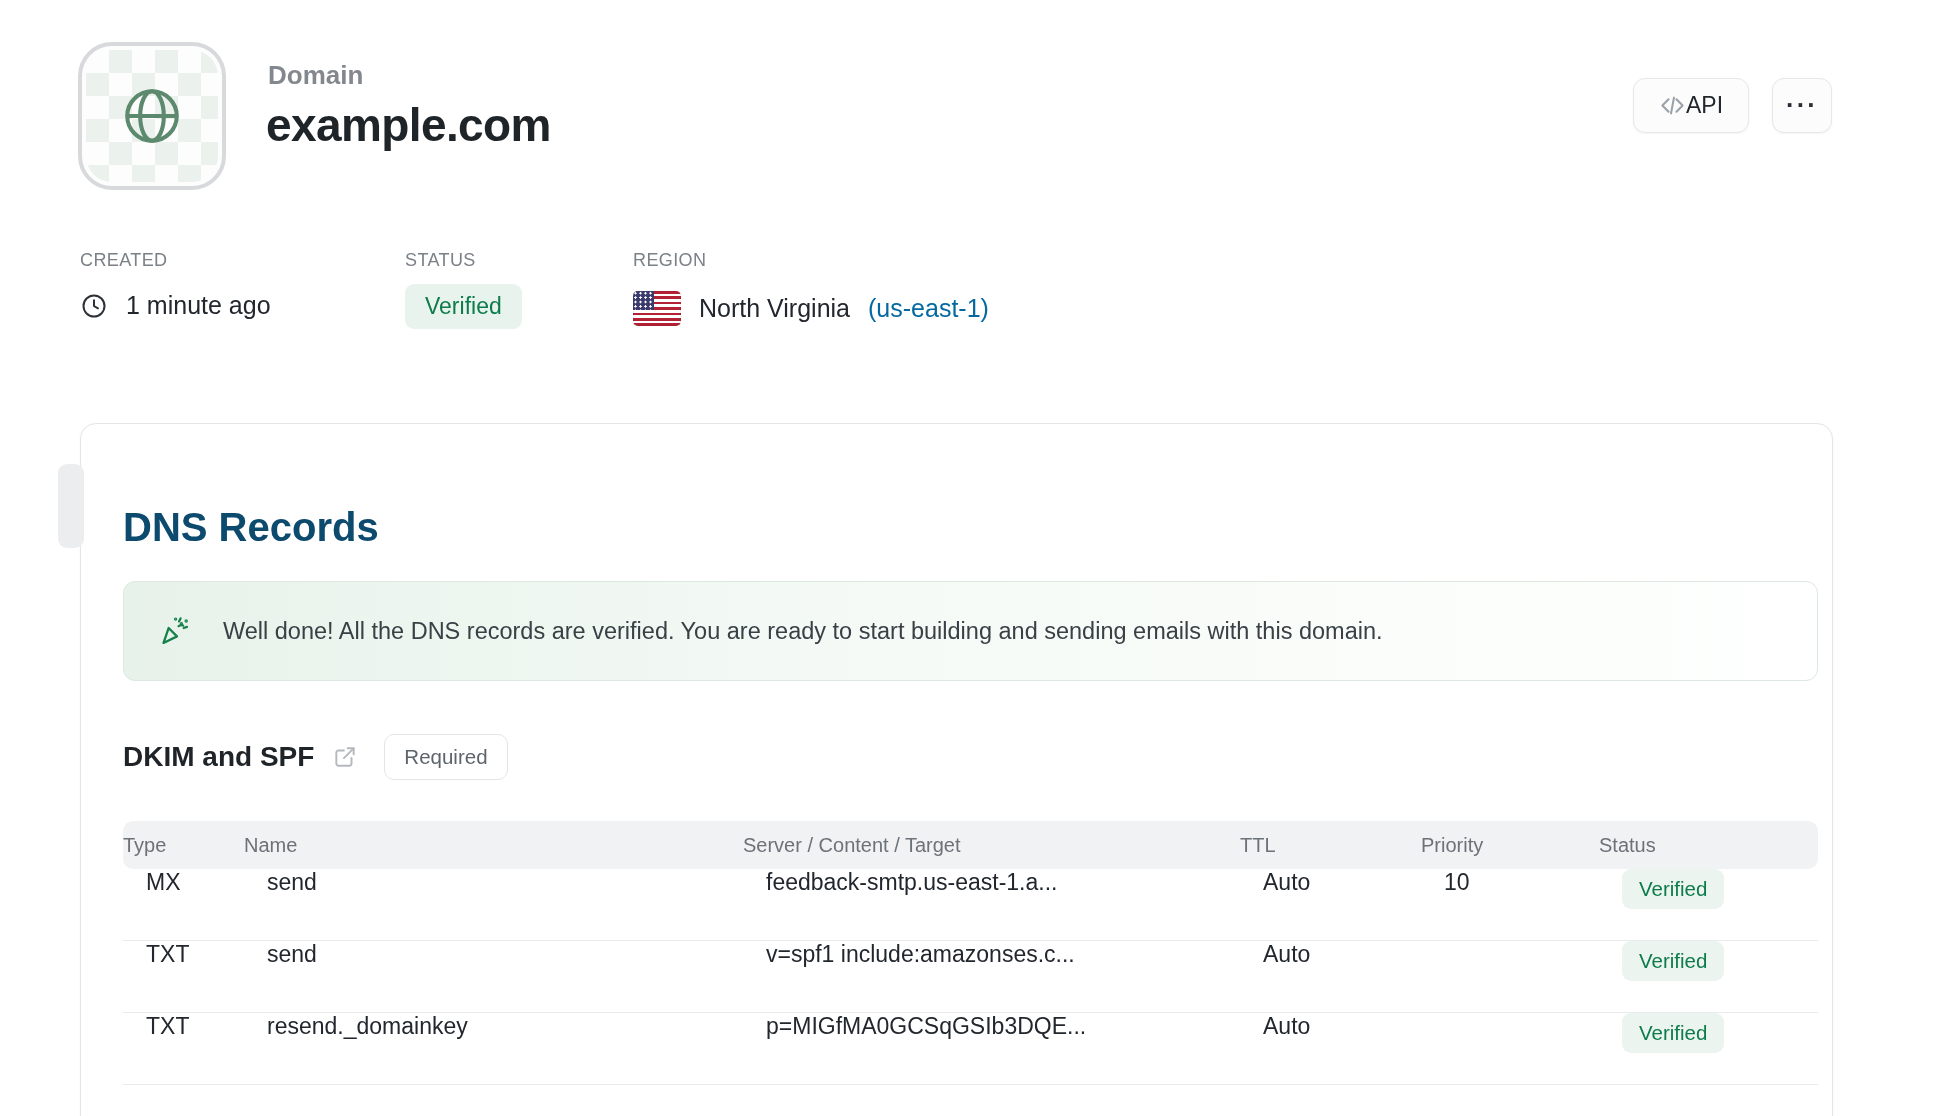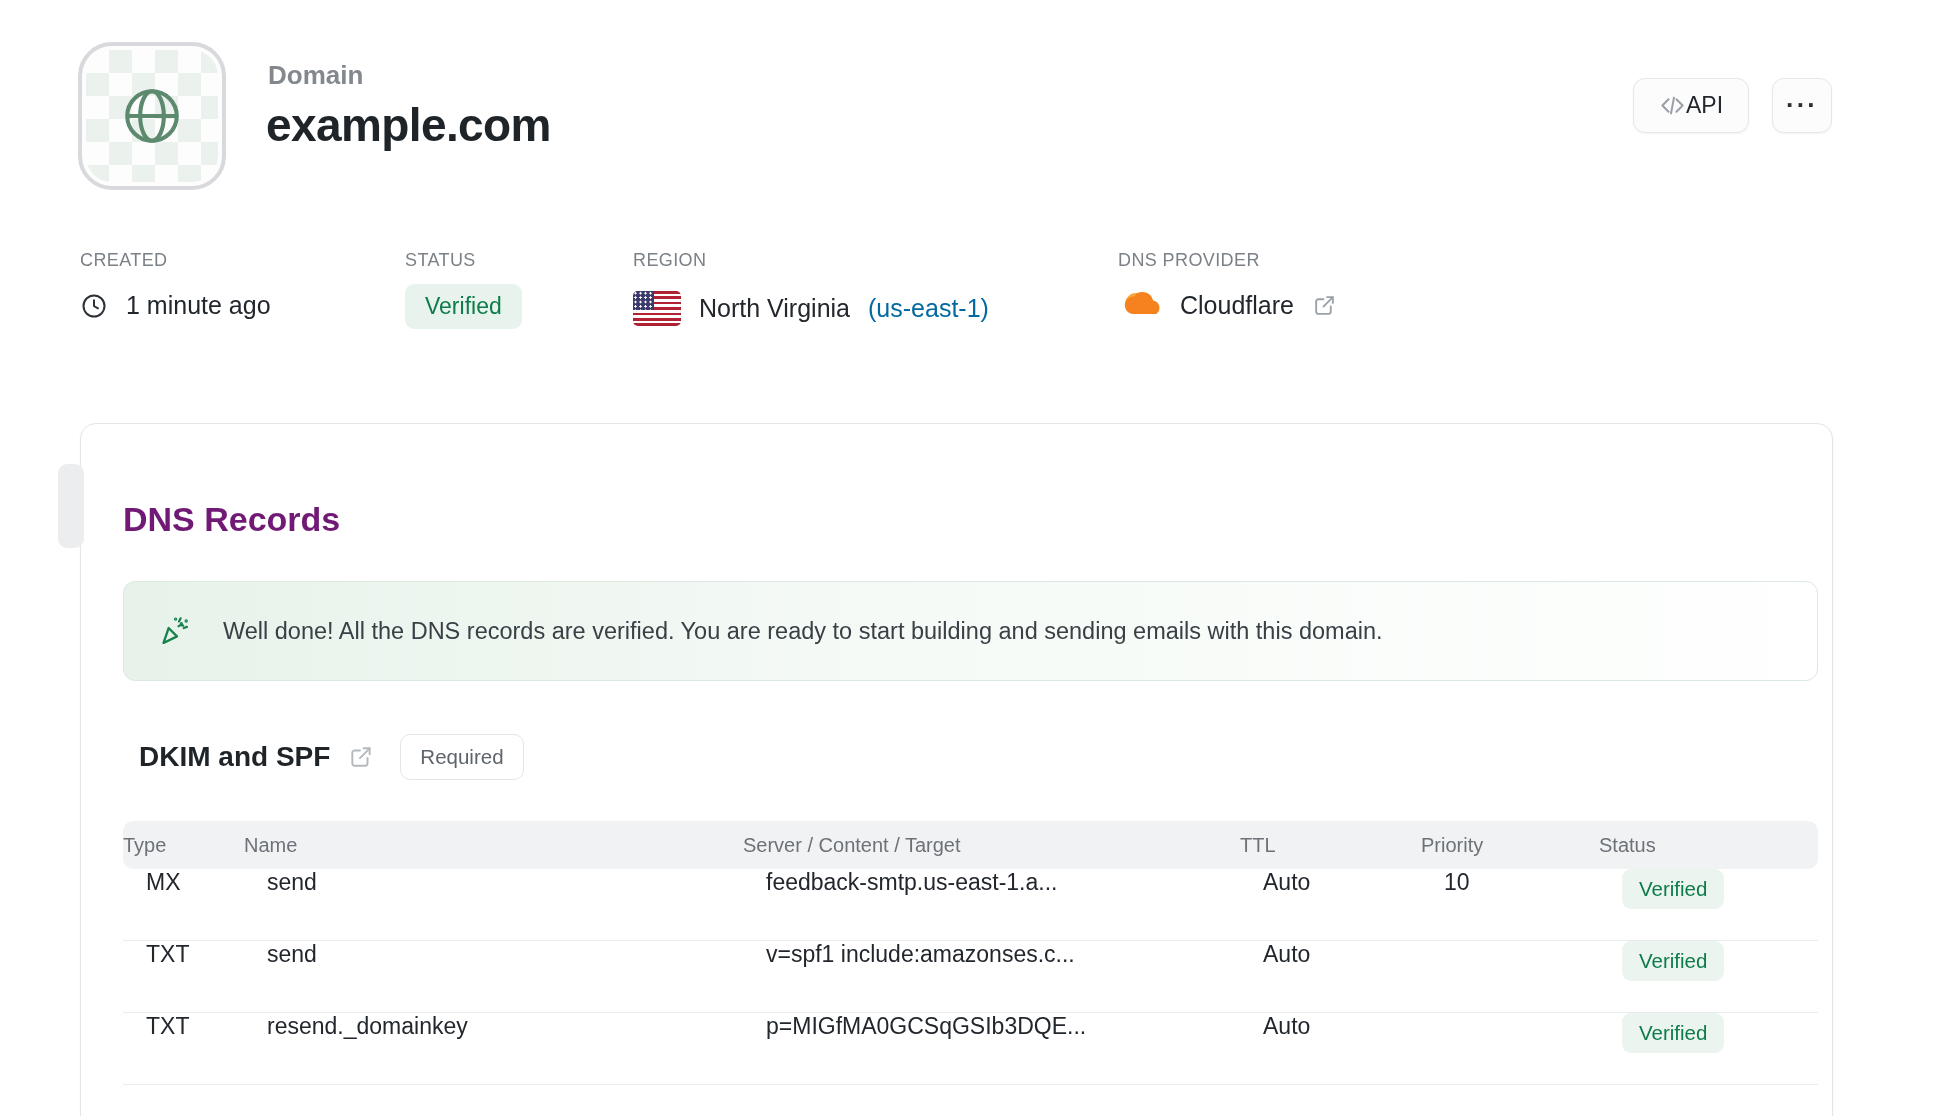--- a/index.html
+++ b/index.html
@@ -41,30 +41,30 @@
         box-shadow:0 0 0 1px rgba(0,0,0,.06) inset;}
   .flag::after{content:"";position:absolute;left:0;top:0;width:21px;height:19px;background:#3c3b6e;
         background-image:radial-gradient(#fff 1px, transparent 1.2px);background-size:5px 4.4px;}
 
   
   .edge-tab{position:absolute;left:58px;top:464px;width:26px;height:84px;background:#ebedef;
             border-radius:9px;z-index:2;}
   .card{position:absolute;left:80px;top:423px;width:1753px;height:780px;box-sizing:border-box;
         border:1.5px solid #e3e5e8;border-radius:16px;background:#fff;
         box-shadow:0 1px 3px rgba(16,24,32,.04);}
-  .card-title{position:absolute;left:42px;top:48px;font-size:34px;font-weight:700;color:#701a75;}
+  .card-title{position:absolute;left:42px;top:48px;font-size:40px;font-weight:700;color:#0c4a6e;}
 
   .banner{position:absolute;left:42px;top:157px;width:1695px;height:100px;box-sizing:border-box;
           border:1px solid #dde8e0;border-radius:12px;
           background:linear-gradient(90deg,#e7f2ea 0%,#f5faf6 45%,#fefffe 100%);
           display:flex;align-items:center;padding-left:33px;gap:32px;}
   .banner-text{font-size:23.5px;color:#394046;}
 
   .section-head{position:absolute;left:42px;top:310px;display:flex;align-items:center;gap:18px;}
-  .section-title{font-size:28px;font-weight:700;color:#1f2429;margin-left:16px;}
+  .section-title{font-size:28px;font-weight:700;color:#1f2429;}
   .required{box-sizing:border-box;border:1.5px solid #e3e5e8;border-radius:10px;background:#fff;
             padding:10px 19px;font-size:20.5px;color:#5d646b;margin-left:8px;}
 
   .table{position:absolute;left:42px;top:397px;width:1695px;}
   .thead{display:flex;align-items:center;height:48px;background:#f1f2f4;border-radius:10px;
          box-sizing:border-box;font-size:20px;color:#6c7277;font-weight:500;}
   .trow{display:flex;height:72px;border-bottom:1px solid #e9ebee;
         padding-left:23px;box-sizing:border-box;font-size:23px;color:#22272d;}
   .c-type{width:121px;flex:none;} .c-name{width:499px;flex:none;} .c-content{width:497px;flex:none;}
   .c-ttl{width:181px;flex:none;} .c-priority{width:178px;flex:none;} .c-status{flex:1;}
@@ -127,39 +127,20 @@
 
   <div class="meta-item meta-region">
     <div class="meta-label">REGION</div>
     <div class="meta-value">
       <span class="flag"></span>
       <span>North Virginia</span>
       <span class="dim">(us-east-1)</span>
     </div>
   </div>
 
-  <div class="meta-item meta-dns">
-    <div class="meta-label">DNS PROVIDER</div>
-    <div class="meta-value">
-      <span class="icon">
-        <svg width="44" height="29" viewBox="0 0 52 34">
-          <path fill="#f9a838" d="M15 27a10 10 0 0 1 2.6-19.2A8.2 8.2 0 0 1 25 3.2c1.2 0 2.3.3 3.3.7A13 13 0 0 0 15 27Z"></path>
-          <path fill="#f6821f" d="M45.5 27H17a10.4 10.4 0 0 1 1.2-20.7h.3A13 13 0 0 1 41.5 11a9 9 0 0 1 4 16Z"></path>
-        </svg>
-      </span>
-      <span>Cloudflare</span>
-      <span class="icon">
-        <svg width="25" height="25" viewBox="0 0 24 24" fill="none" stroke="#9ba1a7" stroke-width="1.8" stroke-linecap="round" stroke-linejoin="round">
-          <path d="M18 13v5a2 2 0 0 1-2 2H6a2 2 0 0 1-2-2V8a2 2 0 0 1 2-2h5"></path>
-            <polyline points="14.5 4 20 4 20 9.5"></polyline>
-            <line x1="11" y1="13" x2="20" y2="4"></line>
-        </svg>
-      </span>
-    </div>
-  </div>
 
   <div class="edge-tab"></div>
   <section class="card">
     <h2 class="card-title">DNS Records</h2>
 
     <div class="banner">
       <span class="icon">
         <svg width="34" height="34" viewBox="0 0 24 24" fill="none" stroke="#16804b" stroke-width="1.6" stroke-linecap="round" stroke-linejoin="round">
           <path d="M4.6 20.4 8.2 9.9l5.9 5.9L4.6 20.4Z"></path>
           <path d="M15.2 8.6c.9-.9 2.1-1 3.2-.4"></path>

